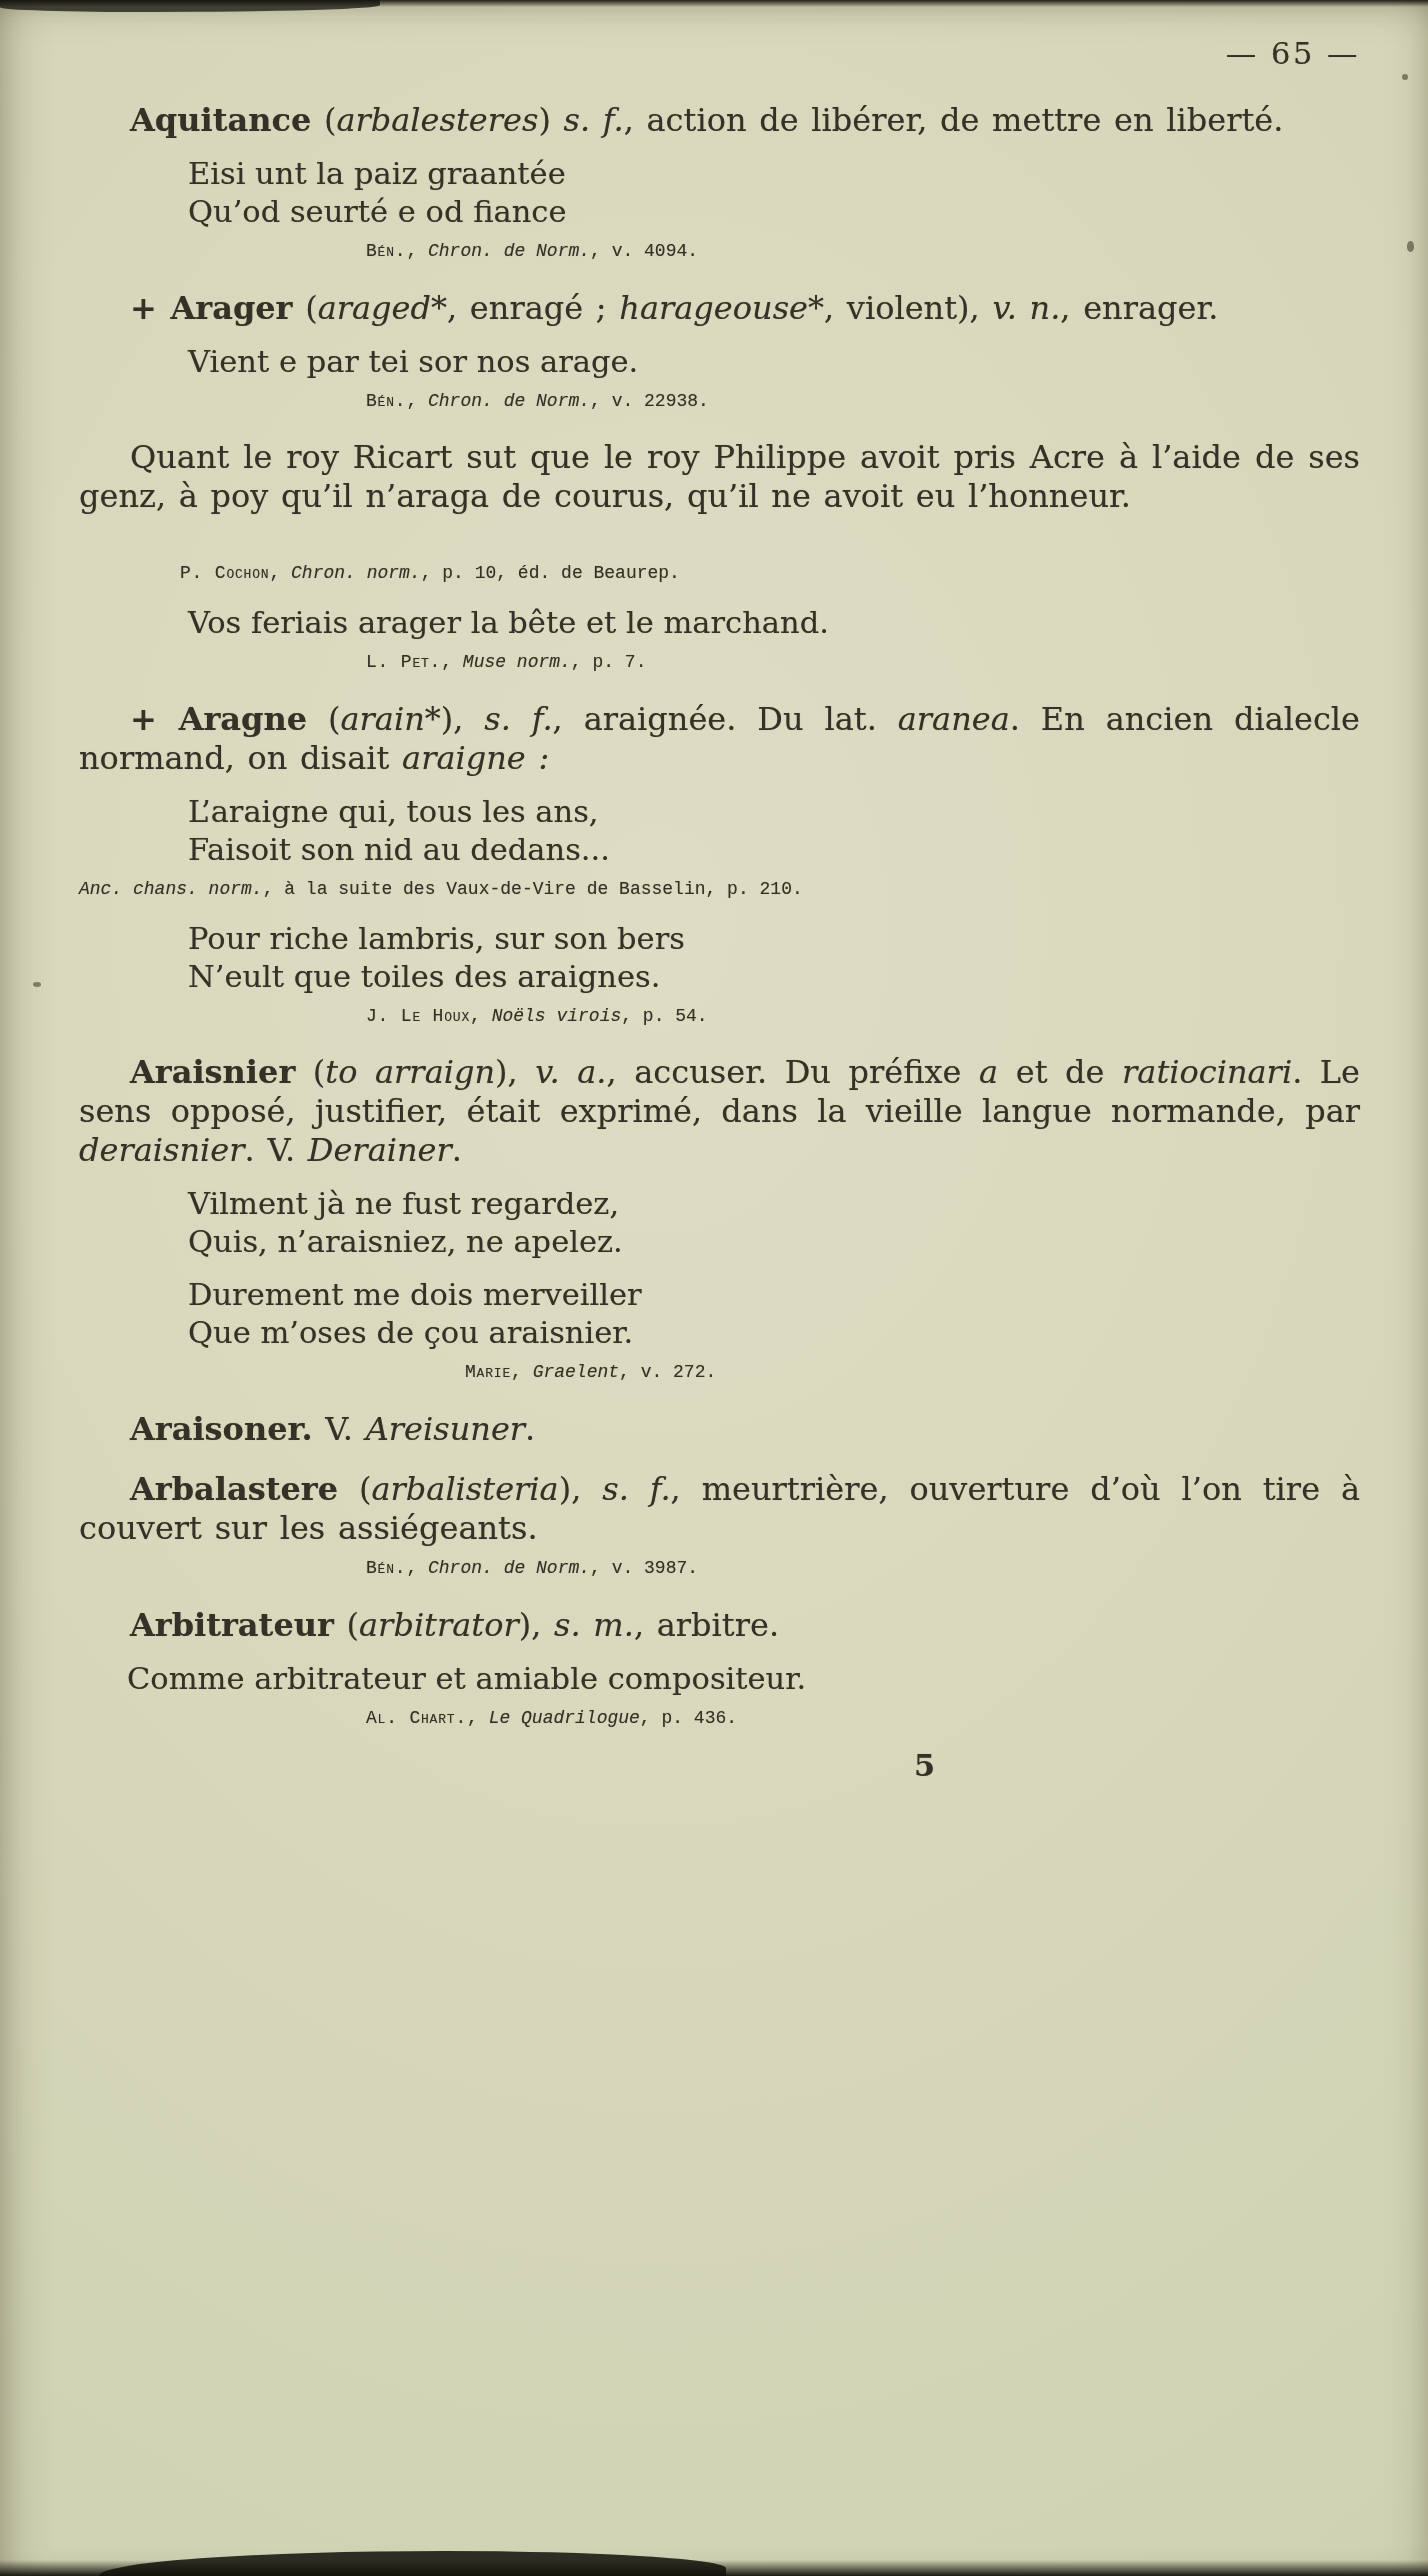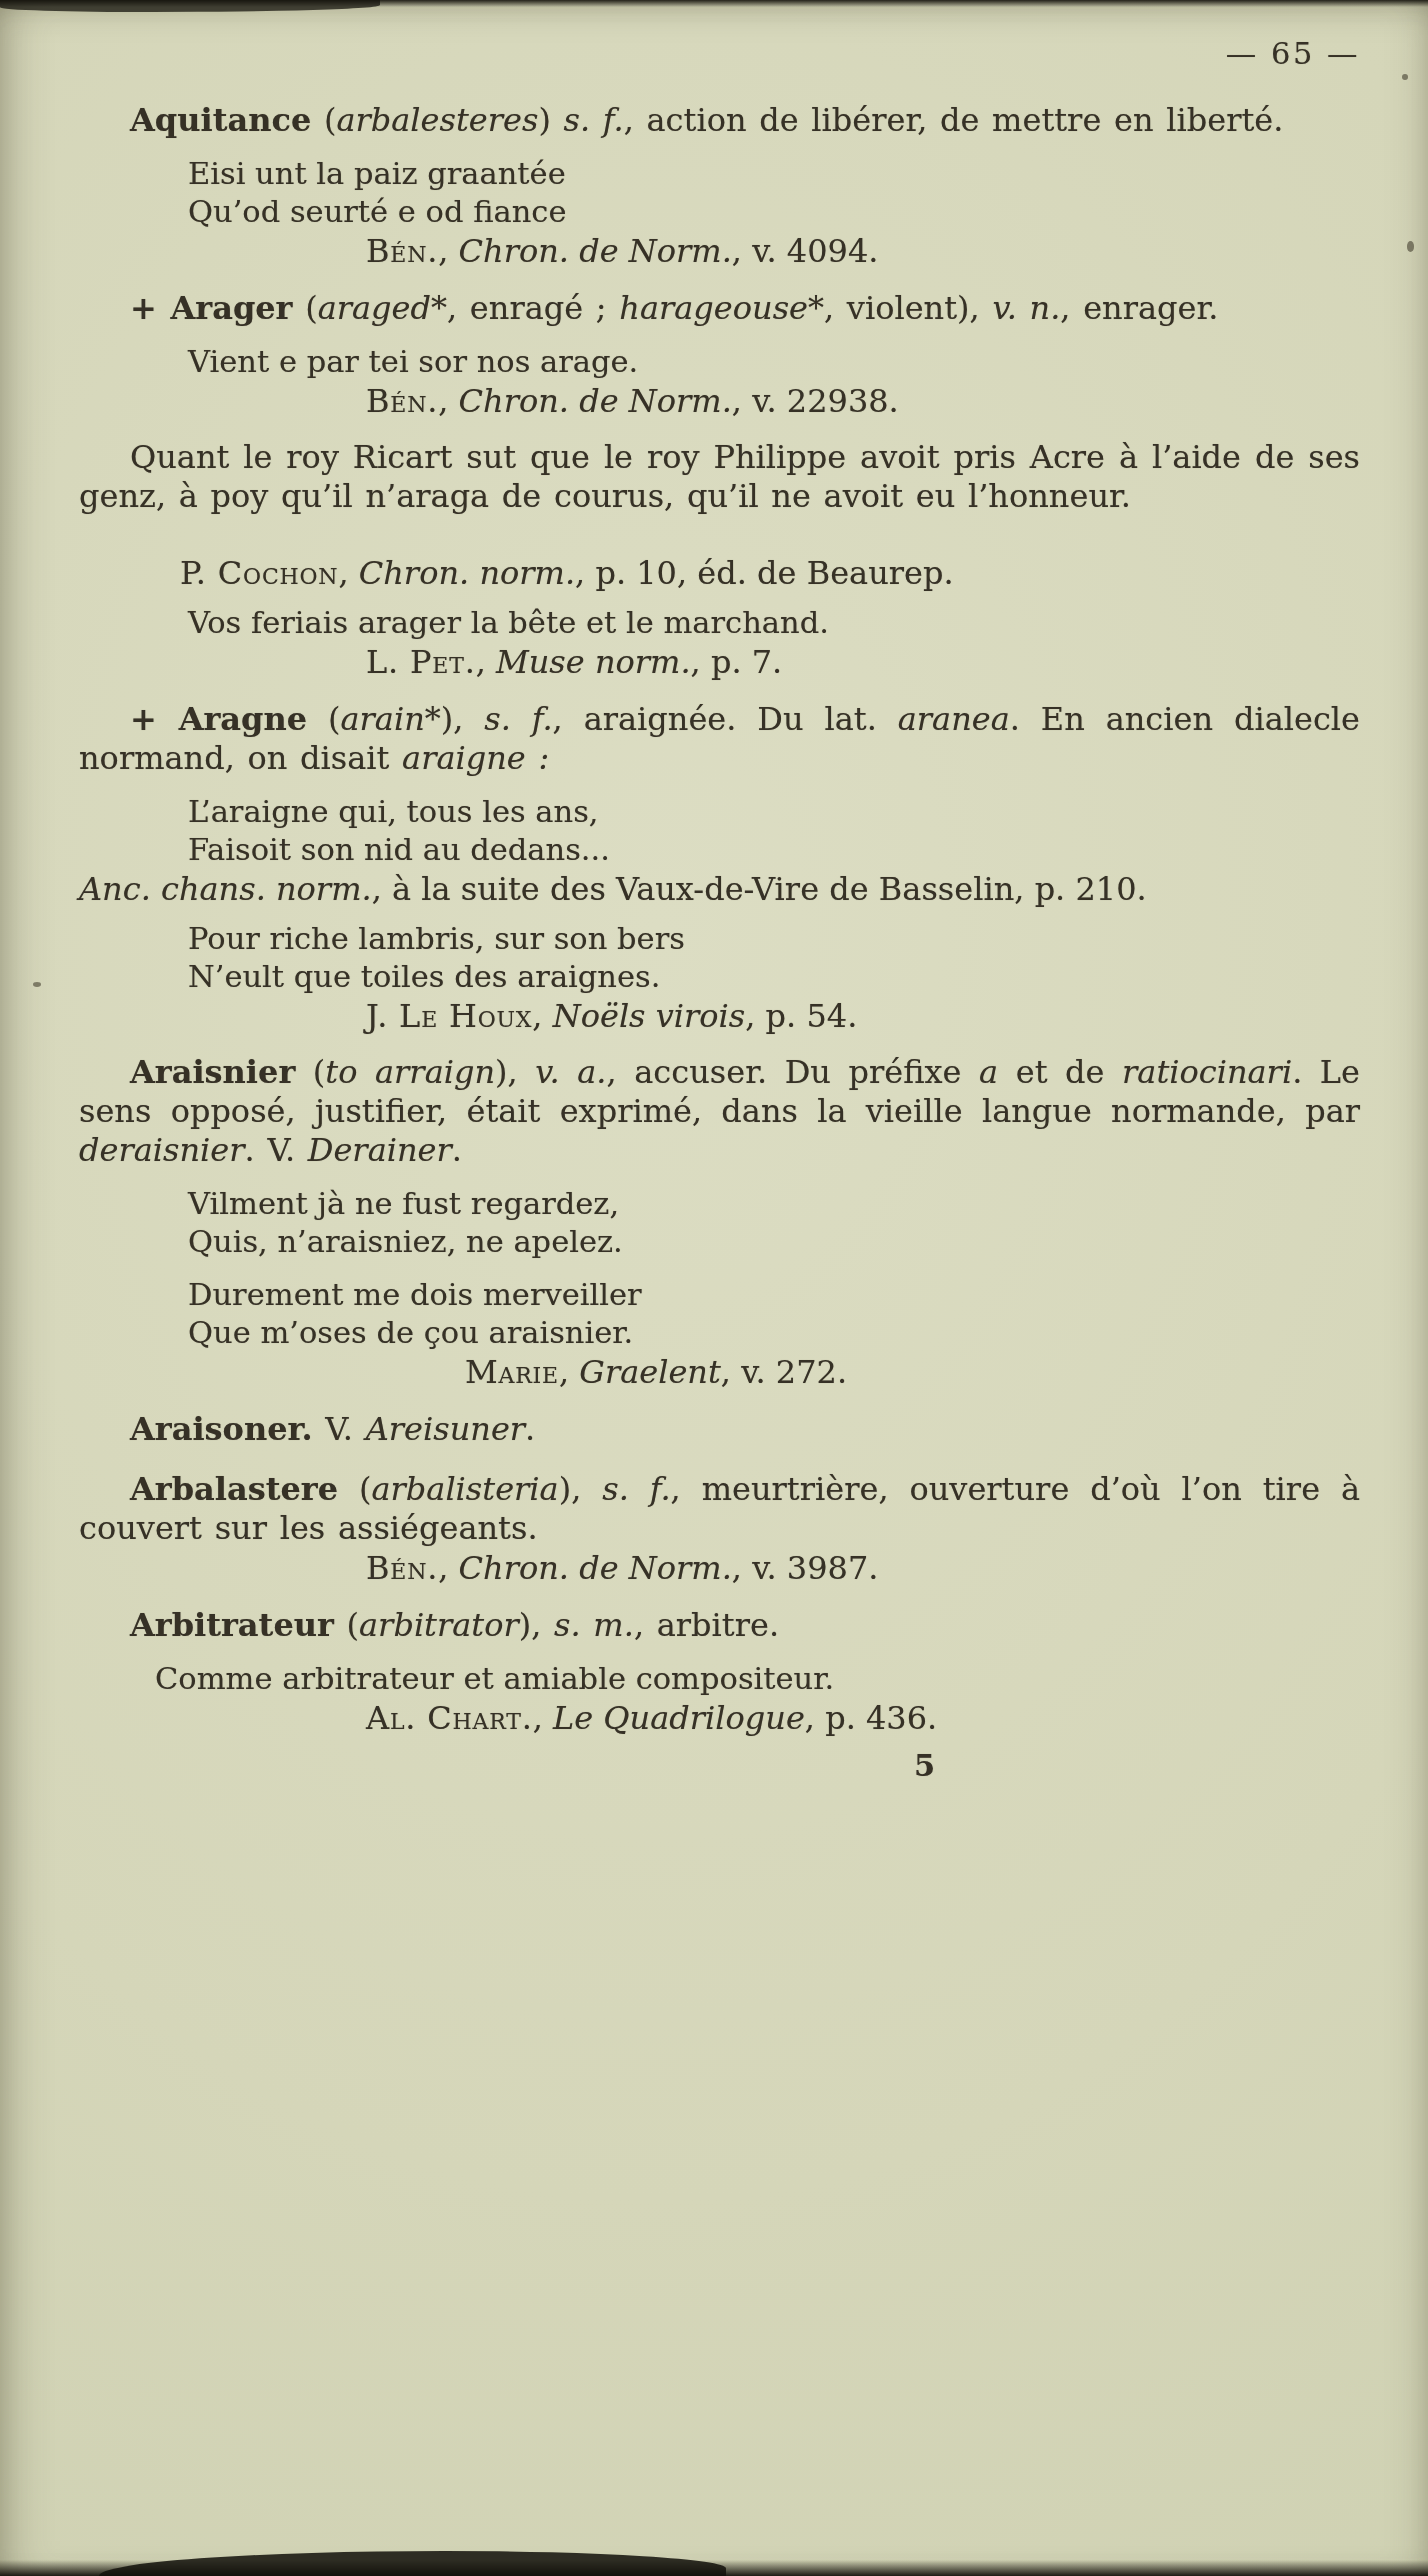--- a/index.html
+++ b/index.html
@@ -11,22 +11,22 @@
     background:radial-gradient(ellipse 130% 95% at 46% 36%, #dcddc3 0%, #d5d6b9 52%, #cbceae 100%);
     color:#363126;
     box-shadow: inset 25px 0 50px -25px rgba(60,56,34,.45),
                 inset -21.5px 0 45px -26.4px rgba(60,56,34,.40),
                 inset 0 25px 41px -28px rgba(60,56,34,.35);
   }
   .content{position:absolute;left:79px;top:36px;width:1281px;text-shadow:0 0 0.8px rgba(54,49,38,.38);}
   .pagenum{font-size:30.5px;text-align:right;letter-spacing:2.5px;margin:0 0 30px 0;}
   .entry{font-size:32px;line-height:39px;margin:21.5px 0 0 0;text-align:justify;text-indent:51px;word-spacing:2.5px;}
   .verse{font-size:30.5px;line-height:38px;margin:15px 0 0 109px;}
-  .verse.shallow{margin-left:76px;}
-  .cite{font-size:32px;line-height:31px;margin:5px 0 0 287px;}
+  .verse.shallow{margin-left:48px;}
+  .cite{font-size:18px;line-height:31px;margin:5px 0 0 287px;font-family:Liberation Mono, monospace;}
   .cite.c-left{margin-left:101px;margin-top:42px;}
   .cite.c-wide{margin-left:0;}
   .cite.c-right{margin-left:386px;}
   .b{font-weight:bold;}
   .i{font-style:italic;}
   .sc{font-variant:small-caps;letter-spacing:0.8px;}
   .signature{font-size:30.5px;font-weight:bold;margin:13.2px 0 0 835px;}
   .edge-top{position:absolute;top:0;left:0;width:100%;height:7.4px;
     background:linear-gradient(to bottom, rgba(24,22,15,.92), rgba(24,22,15,0));}
   .edge-top-blob{position:absolute;top:0;left:0;width:380px;height:11.6px;border-radius:0 0 60% 40%;

